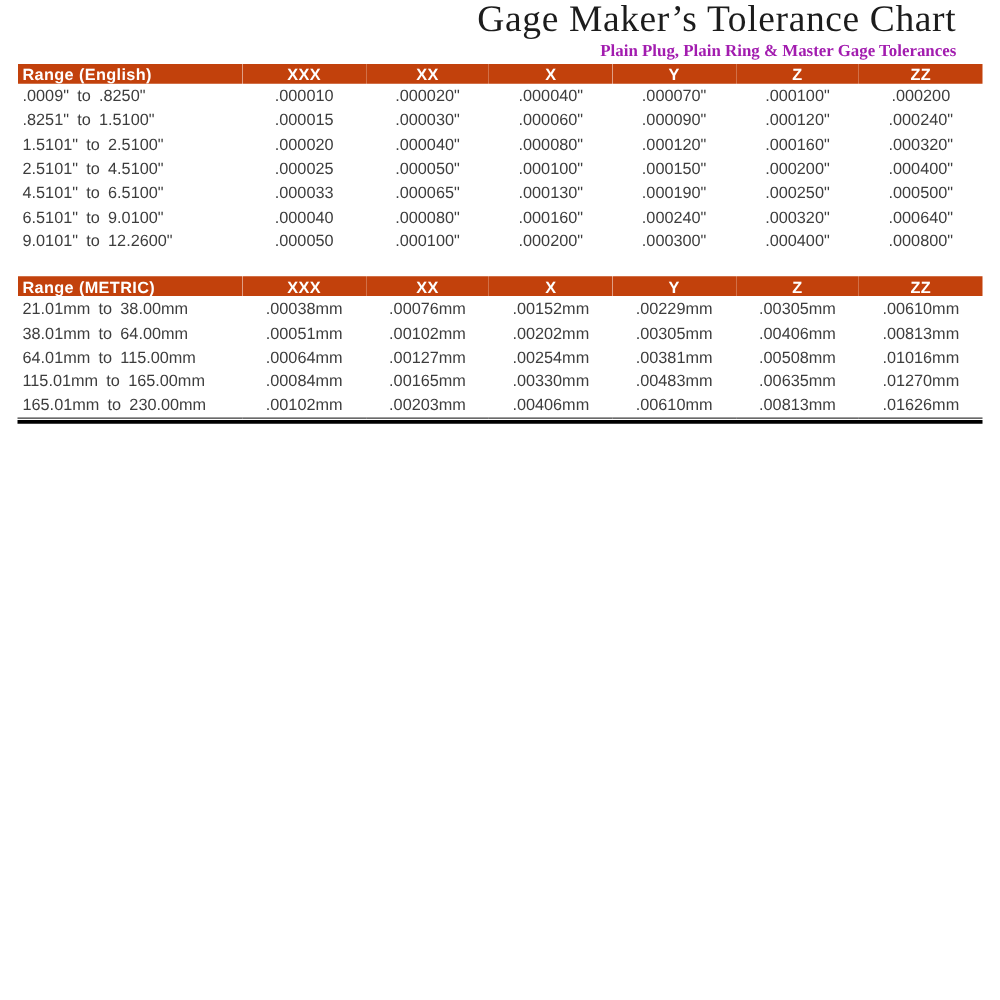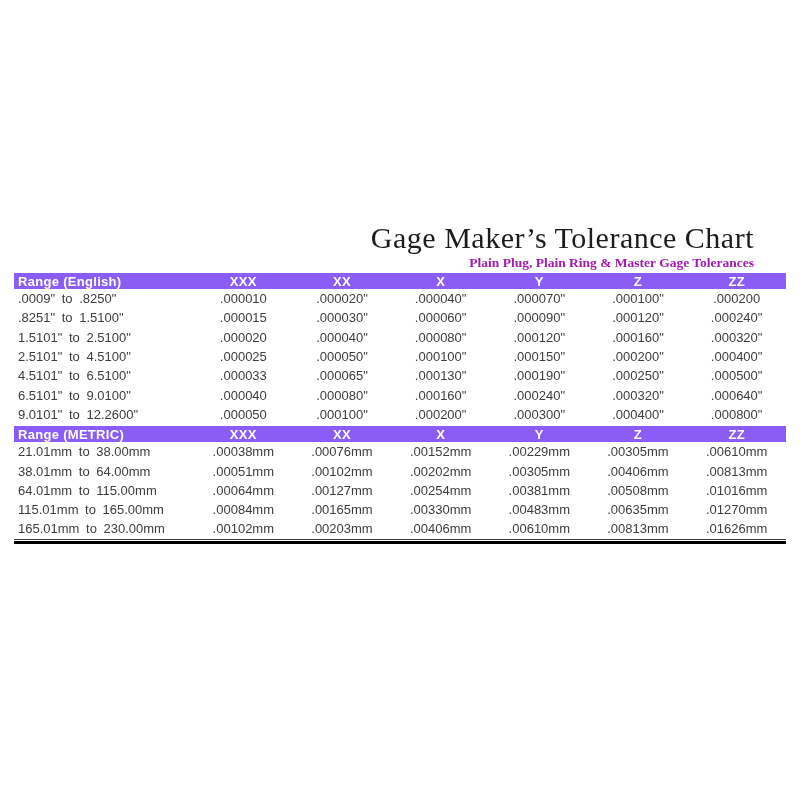--- a/index.html
+++ b/index.html
@@ -8,22 +8,21 @@
     background: #ffffff;
   }
   body {
     width: 800px;
     height: 800px;
     position: relative;
     font-family: "Liberation Sans", sans-serif;
     overflow: hidden;
   }
   .title-block {
-    margin-top: 222px;
-    padding-right: 46px;
+    padding-right: 35px;
     text-align: right;
   }
   .doc-title {
     font-family: "Liberation Serif", serif;
     font-size: 30px;
     line-height: 32px;
     font-weight: 500;
     color: #1c1c1c;
     letter-spacing: 0.5px;
   }
@@ -36,30 +35,30 @@
     margin-top: 1px;
   }
   .tables-wrap {
     margin: 3px 14px 0 14px;
     width: 772px;
   }
   table.tol-table {
     border-collapse: collapse;
     table-layout: fixed;
     width: 772px;
-    margin-top: 2px;
+    margin-top: 19px;
   }
   table.tol-table:first-child { margin-top: 0; }
   table.tol-table th, table.tol-table td {
     padding: 0;
     white-space: nowrap;
     overflow: hidden;
   }
   table.tol-table th {
-    background: #8b5cf6;
+    background: #c2410c;
     color: #ffffff;
     font-size: 13px;
     font-weight: bold;
     height: 16px;
     text-align: center;
     letter-spacing: 0.3px;
   }
   table.tol-table th.range-col {
     text-align: left;
     padding-left: 4px;

